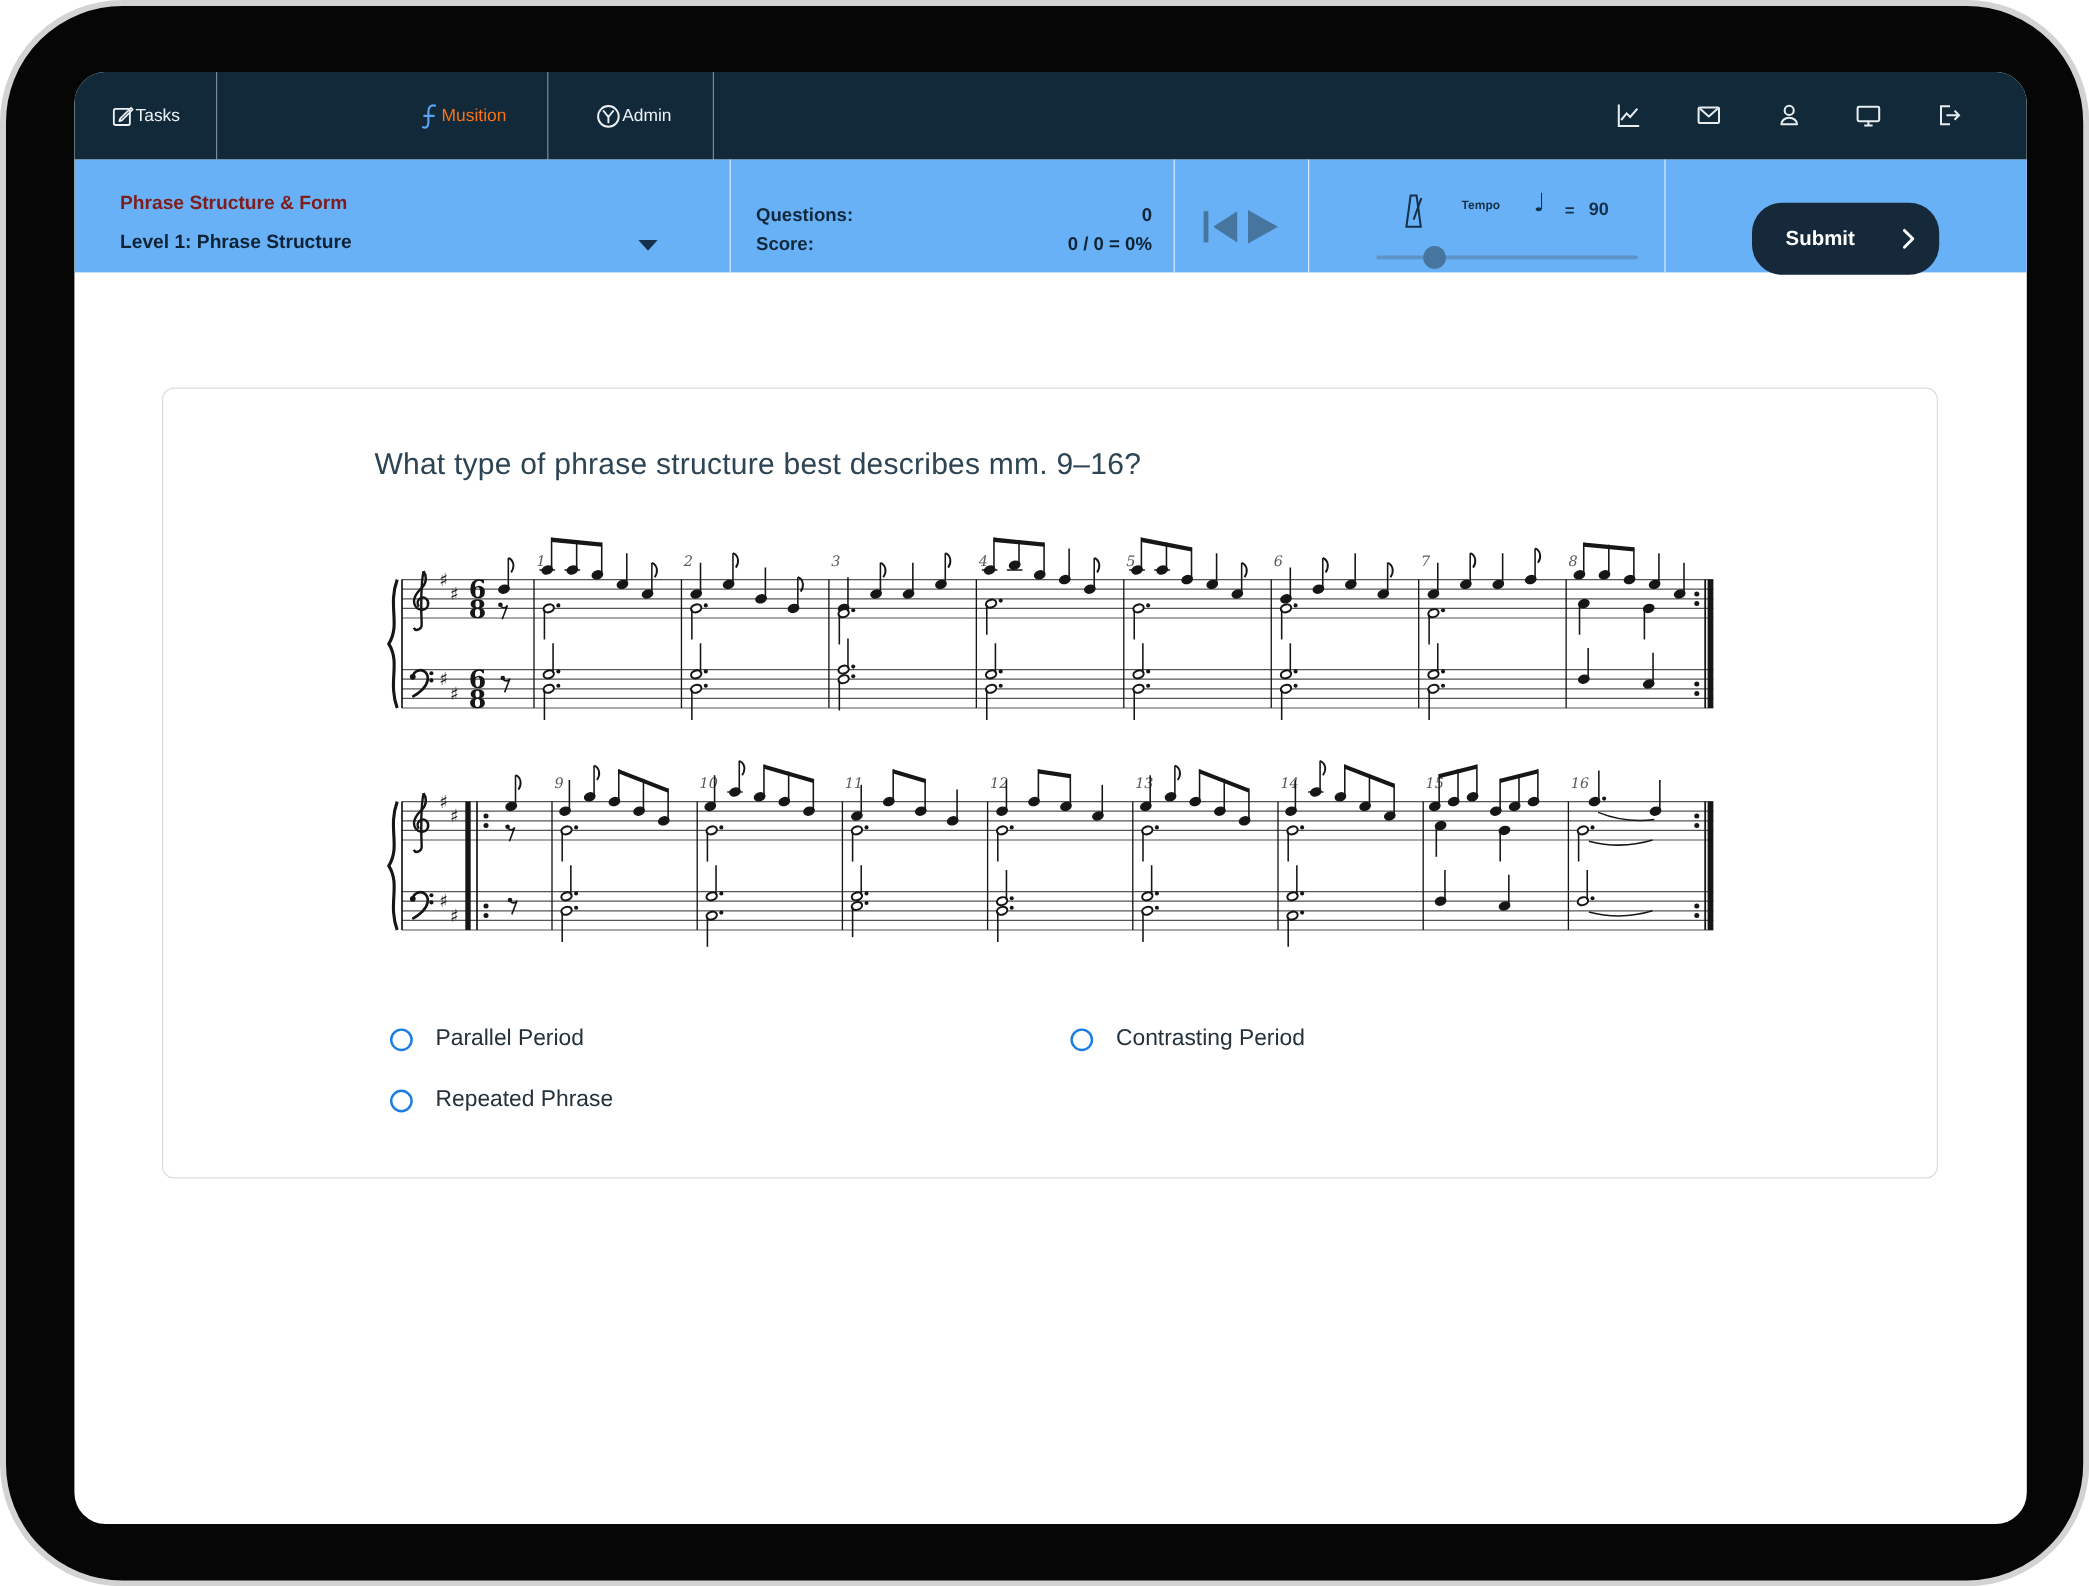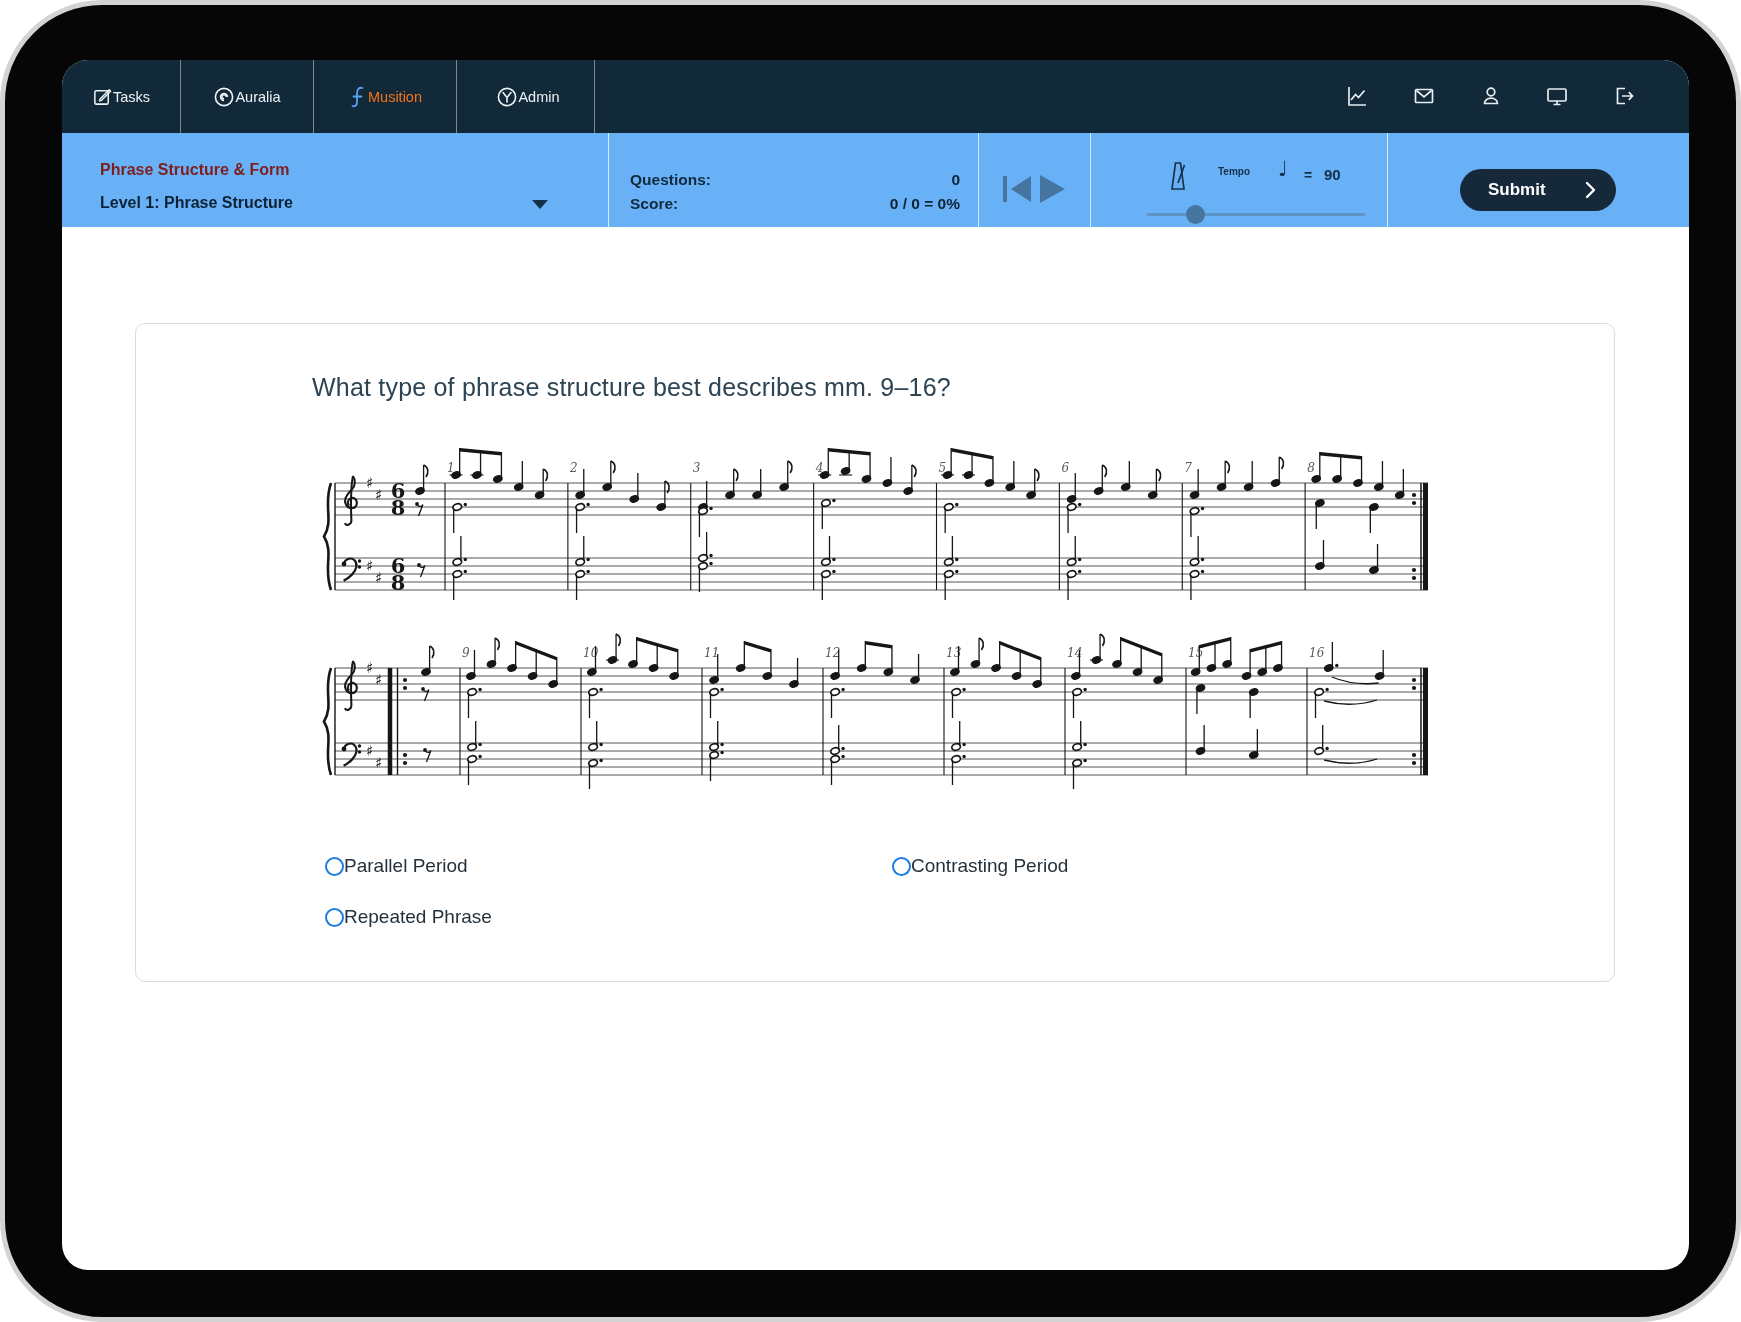--- a/index.html
+++ b/index.html
@@ -29,54 +29,47 @@
   .stat-row{position:absolute;left:568px;width:330px;display:flex;justify-content:space-between;align-items:center;}
   .stat-label{font-size:15.5px;font-weight:600;color:#10293c;}
   .stat-value{font-size:15.5px;font-weight:700;color:#0d2335;}
   .transport{position:absolute;left:0;top:0;}
   .tempo-label{position:absolute;left:1156px;top:33px;font-size:10px;font-weight:700;color:#14304a;}
   .tempo-note{position:absolute;left:1216px;top:24px;font-size:21px;color:#14304a;font-family:"DejaVu Sans",sans-serif;}
   .tempo-eq{position:absolute;left:1242px;top:34px;font-size:14px;font-weight:700;color:#14304a;}
   .tempo-bpm{position:absolute;left:1262px;top:33px;font-size:15px;font-weight:600;color:#14304a;}
   .slider-track{position:absolute;left:1085px;top:80px;width:218px;height:3px;background:#5e93c6;border-radius:2px;cursor:pointer;}
   .slider-handle{position:absolute;left:1124px;top:72px;width:19px;height:19px;border-radius:50%;background:#46759f;cursor:pointer;}
-  .submit{position:absolute;left:1398px;top:36px;width:156px;height:42px;border:none;border-radius:25px;
+  .submit{position:absolute;left:1398px;top:36px;width:156px;height:60px;border:none;border-radius:25px;
           background:#15293a;color:#fff;font-family:"Liberation Sans",sans-serif;font-size:17px;font-weight:700;
           display:flex;align-items:center;justify-content:space-between;padding:0 20px 0 28px;cursor:pointer;}
 
   
   .card{position:absolute;left:73px;top:263px;width:1480px;height:659px;background:#fff;
         border:1px solid #d9dce0;border-radius:10px;box-sizing:border-box;}
   .question{position:absolute;left:250px;top:313px;font-size:25px;color:#2c4453;letter-spacing:0.2px;}
   .score-wrap{position:absolute;left:260px;top:383px;width:1106px;height:352px;}
-  .option{position:absolute;display:flex;align-items:center;cursor:pointer;justify-content:space-between;}
+  .option{position:absolute;display:flex;align-items:center;gap:19px;cursor:pointer;justify-content:space-between;}
   .radio{width:19px;height:19px;border-radius:50%;border:2.5px solid #1b7ce1;background:#fff;box-sizing:border-box;flex:0 0 auto;}
   .opt-label{font-size:19px;color:#25323c;}
 </style>
 </head>
 <body>
 
 <div class="page">
  <div class="tablet">
   <div class="screen">
 
    <div class="nav">
      <div class="tab" style="left:0;width:119px">
        <svg width="21" height="21" viewBox="0 0 22 22">
          <rect x="3" y="5" width="14" height="14" rx="1.5" fill="none" stroke="#eef2f5" stroke-width="1.6"></rect>
          <path d="M8.5 13.5 L18 4 L19.5 5.5 L10 15 L7.8 15.6 Z" fill="none" stroke="#eef2f5" stroke-width="1.5" stroke-linejoin="round"></path>
        </svg>
        <span>Tasks</span>
-     </div>
-     <div class="tab" style="left:119px;width:133px">
-       <svg width="22" height="22" viewBox="0 0 22 22">
-         <circle cx="11" cy="11" r="8.6" fill="none" stroke="#eef2f5" stroke-width="1.6"></circle>
-         <path d="M14.5 11 a3.5 3.5 0 1 0 -3.5 3.5 M11 12.8 a2 2 0 1 1 2 -2" fill="none" stroke="#eef2f5" stroke-width="1.4"></path>
-       </svg>
-       <span>Auralia</span>
      </div>
      <div class="tab active" style="left:252px;width:143px">
        <svg width="20" height="24" viewBox="0 0 20 24">
          <path d="M14.5 3 c-3.5 -1 -5.5 1.5 -5.5 5 l0 9 c0 3.5 -2 5 -4.5 4 M5.5 11.5 L13.5 11.5" fill="none" stroke="#5ba3f5" stroke-width="1.8" stroke-linecap="round"></path>
        </svg>
        <span>Musition</span>
      </div>
      <div class="tab" style="left:400px;width:133px">
        <svg width="22" height="22" viewBox="0 0 22 22">
          <circle cx="11" cy="11" r="8.6" fill="none" stroke="#eef2f5" stroke-width="1.6"></circle>

